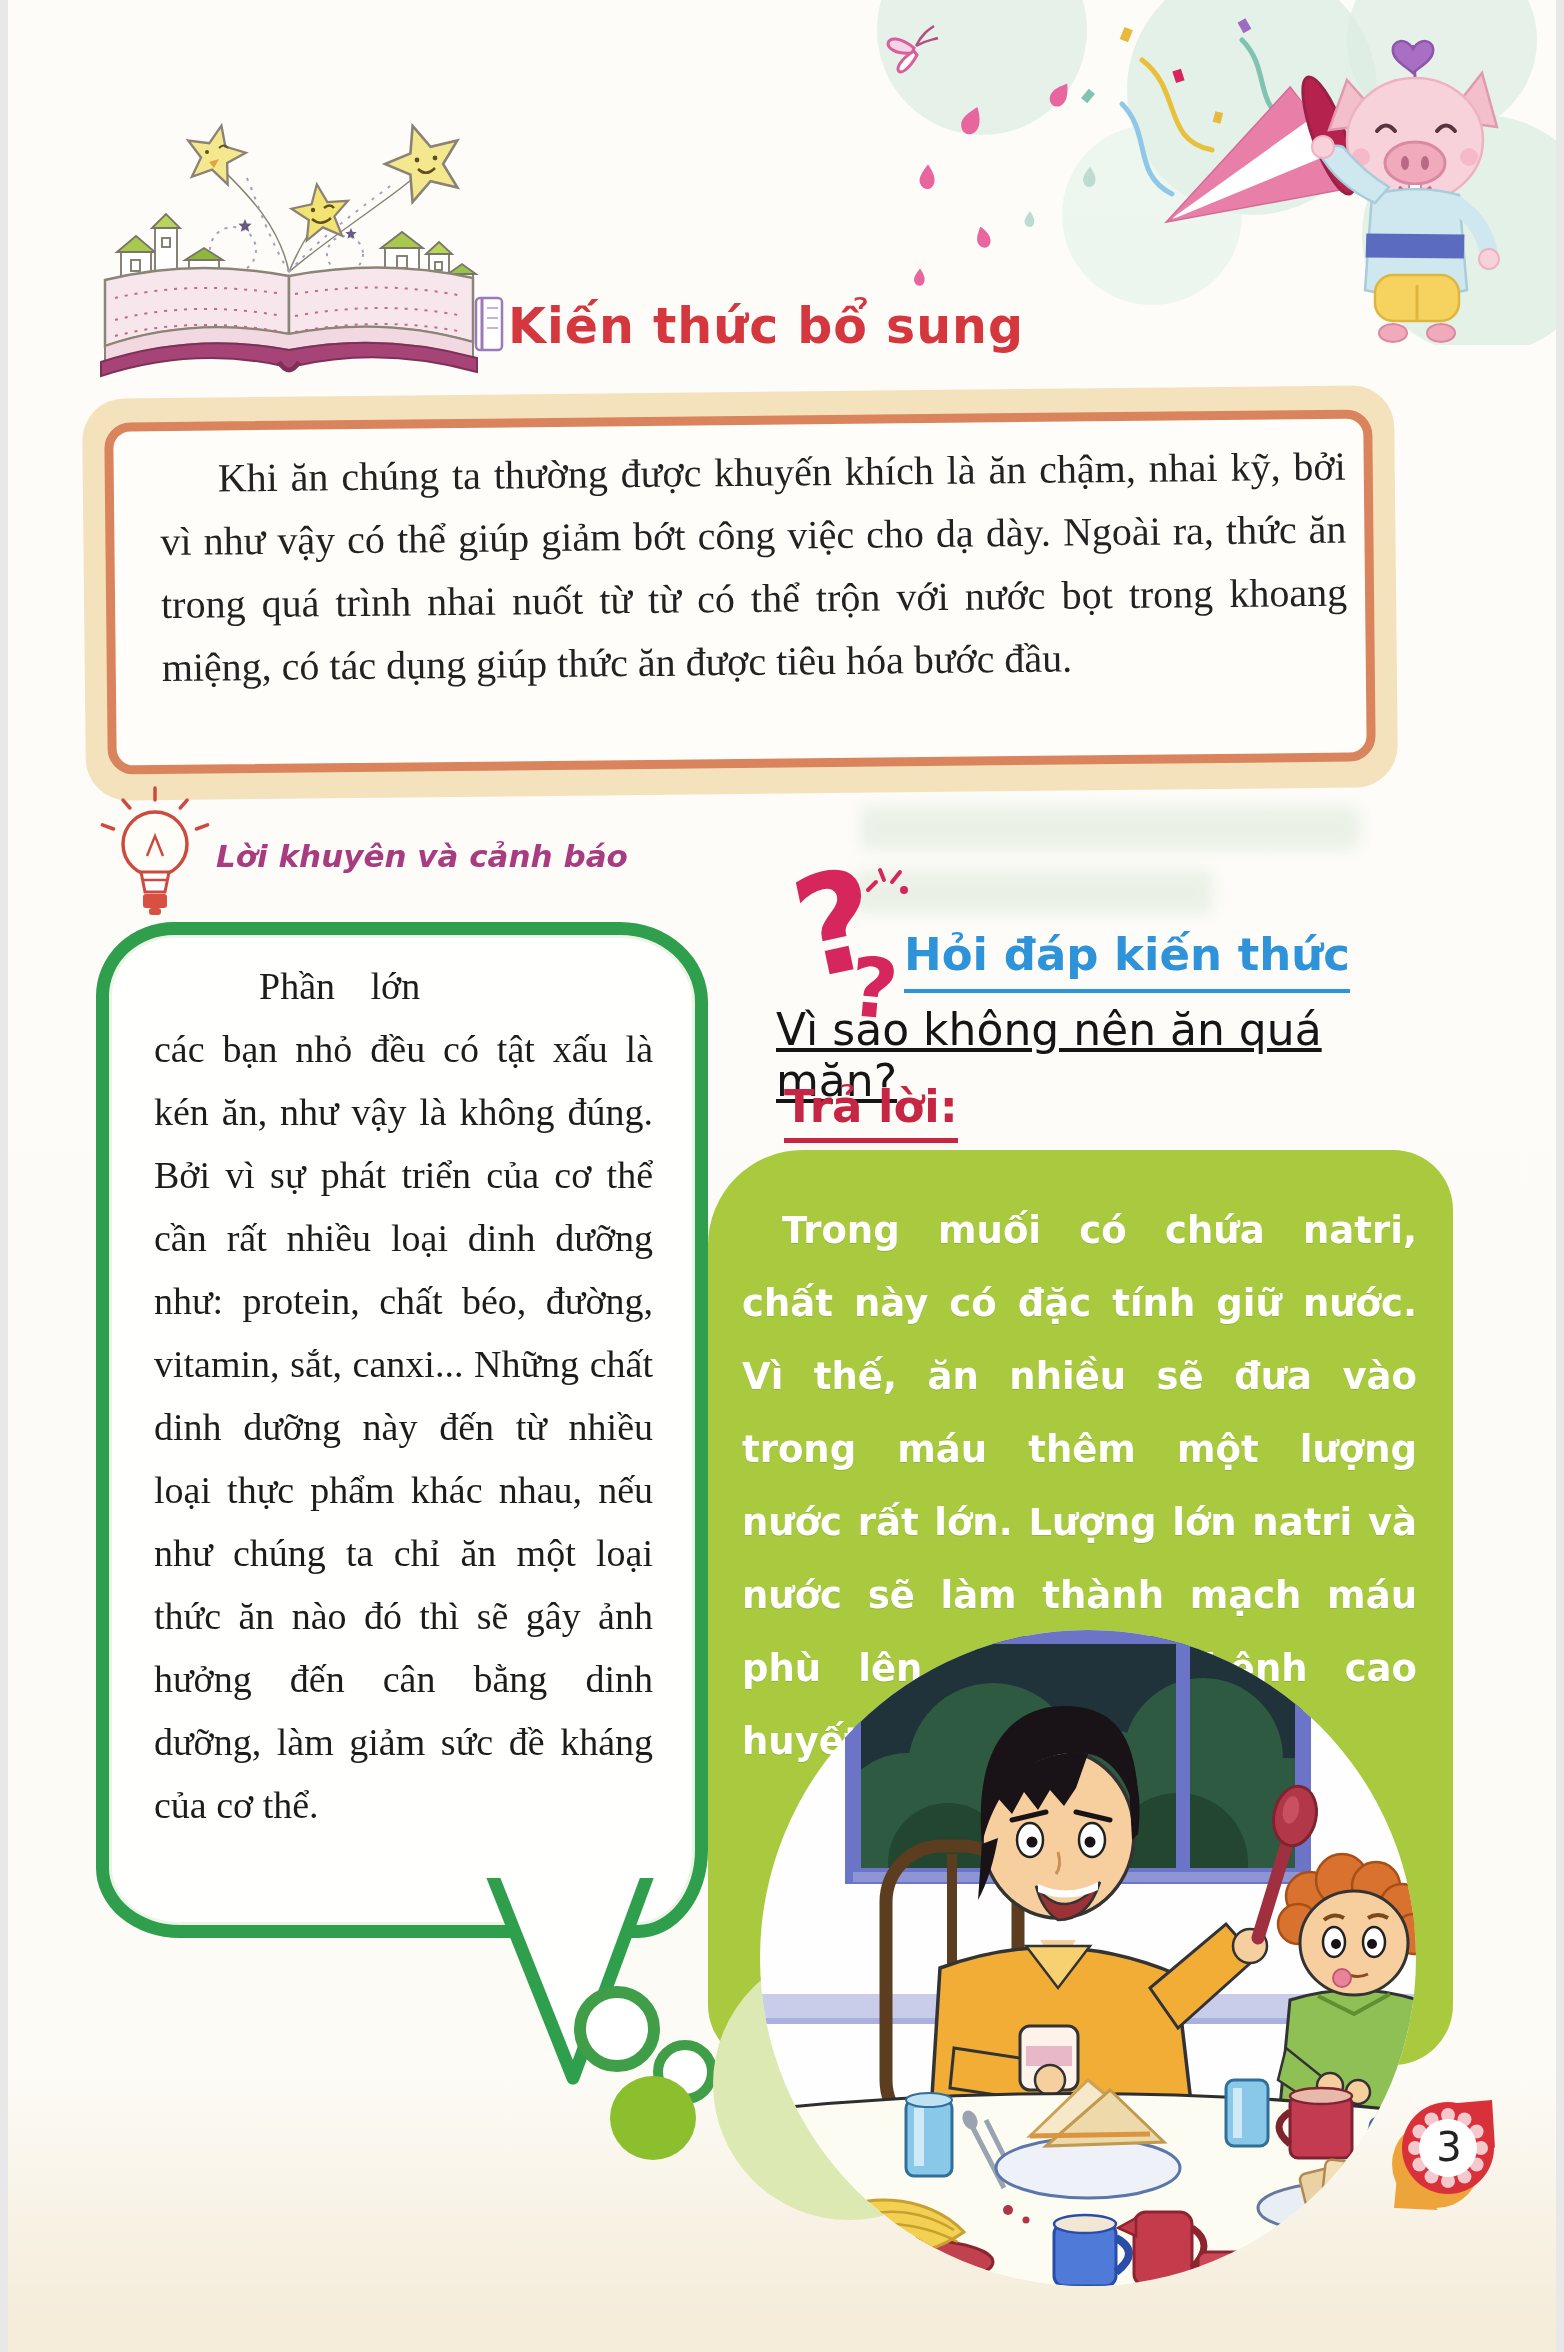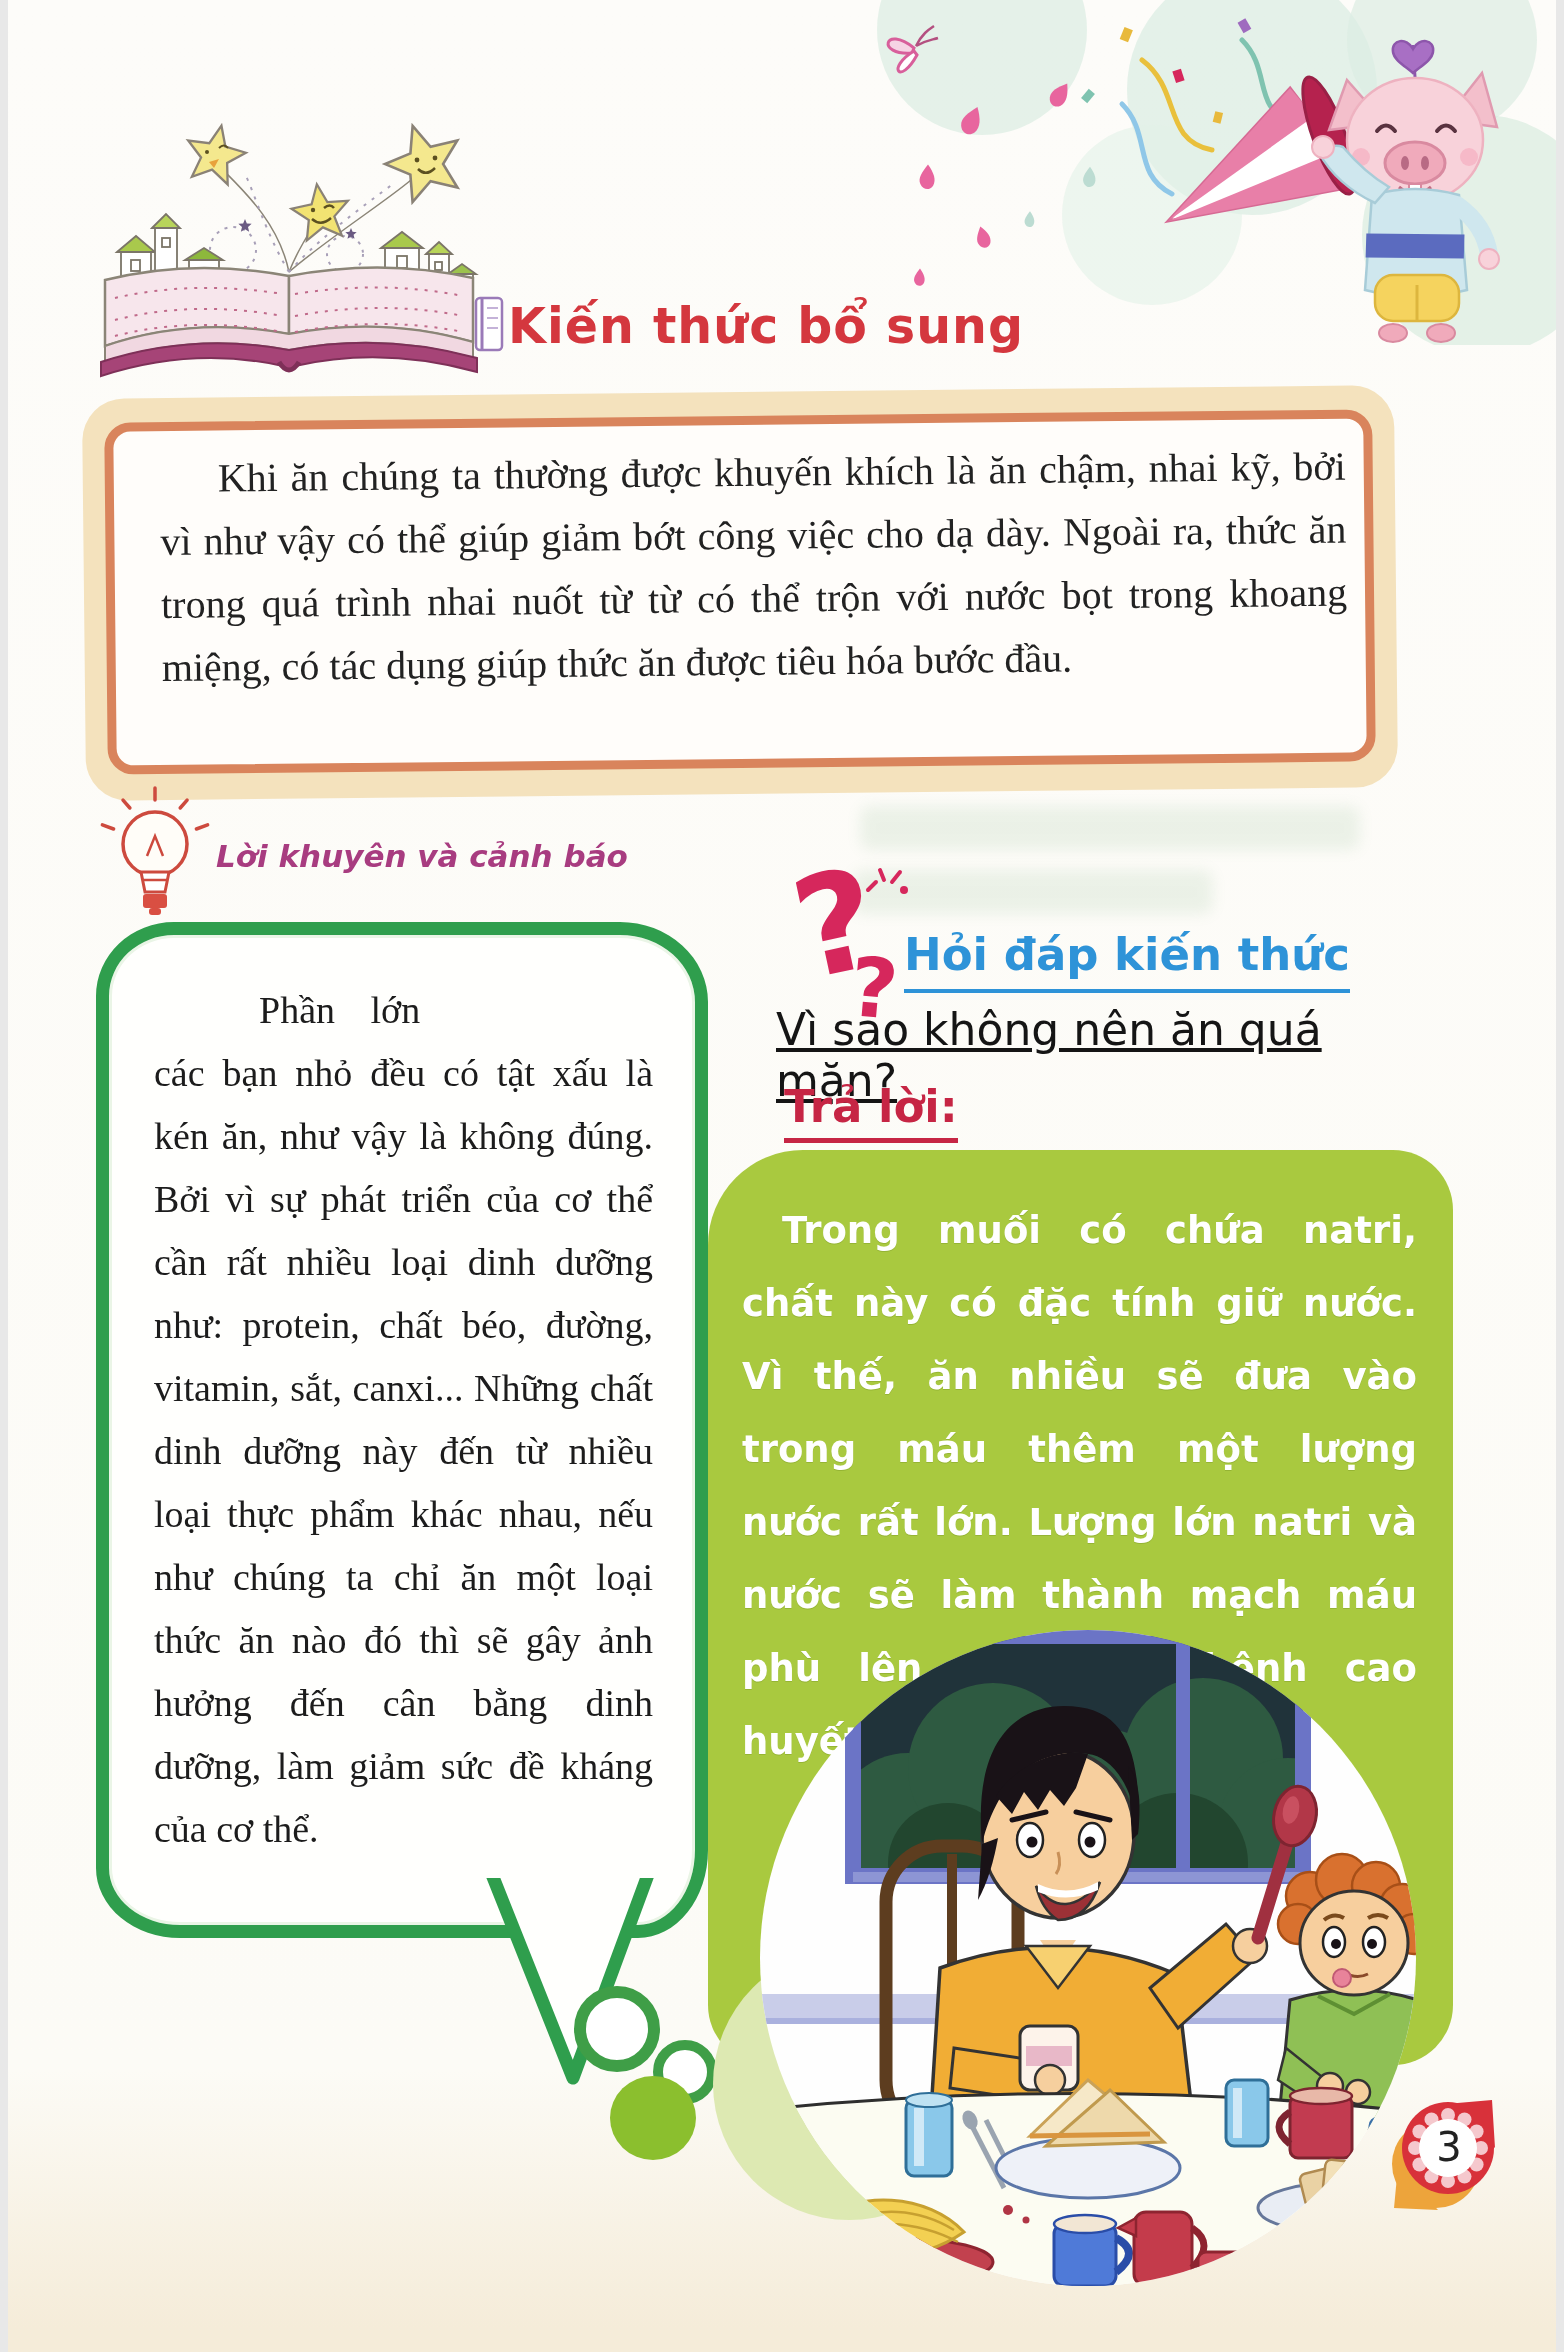--- a/index.html
+++ b/index.html
@@ -37,21 +37,21 @@
   }
   .bubble{
     position:absolute;left:88px;top:922px;width:612px;height:1016px;
     background:#fffffd;border:13px solid #2f9e4d;
     border-radius:78px 88px 70px 84px / 74px 80px 88px 70px;
     box-shadow:inset 0 0 0 3px #eaf5e6;z-index:2;box-sizing:border-box;
   }
   .bubble-lead{
     font-family:"Liberation Serif","DejaVu Serif",serif;
     font-size:38px;line-height:63px;color:#1c1c1c;
-    padding:44px 42px 0 150px;word-spacing:26px;
+    padding:20px 42px 0 150px;word-spacing:26px;
   }
   .bubble-text{
     font-family:Liberation Serif, serif;
     font-size:38px;line-height:63px;color:#1c1c1c;text-align:justify;
     padding:0 42px 0 45px;
   }
   
   .qa-qmark-big{
     position:absolute;left:788px;top:856px;font-size:138px;font-weight:bold;
     color:#d6275c;transform:rotate(-12deg);z-index:2;line-height:1;

